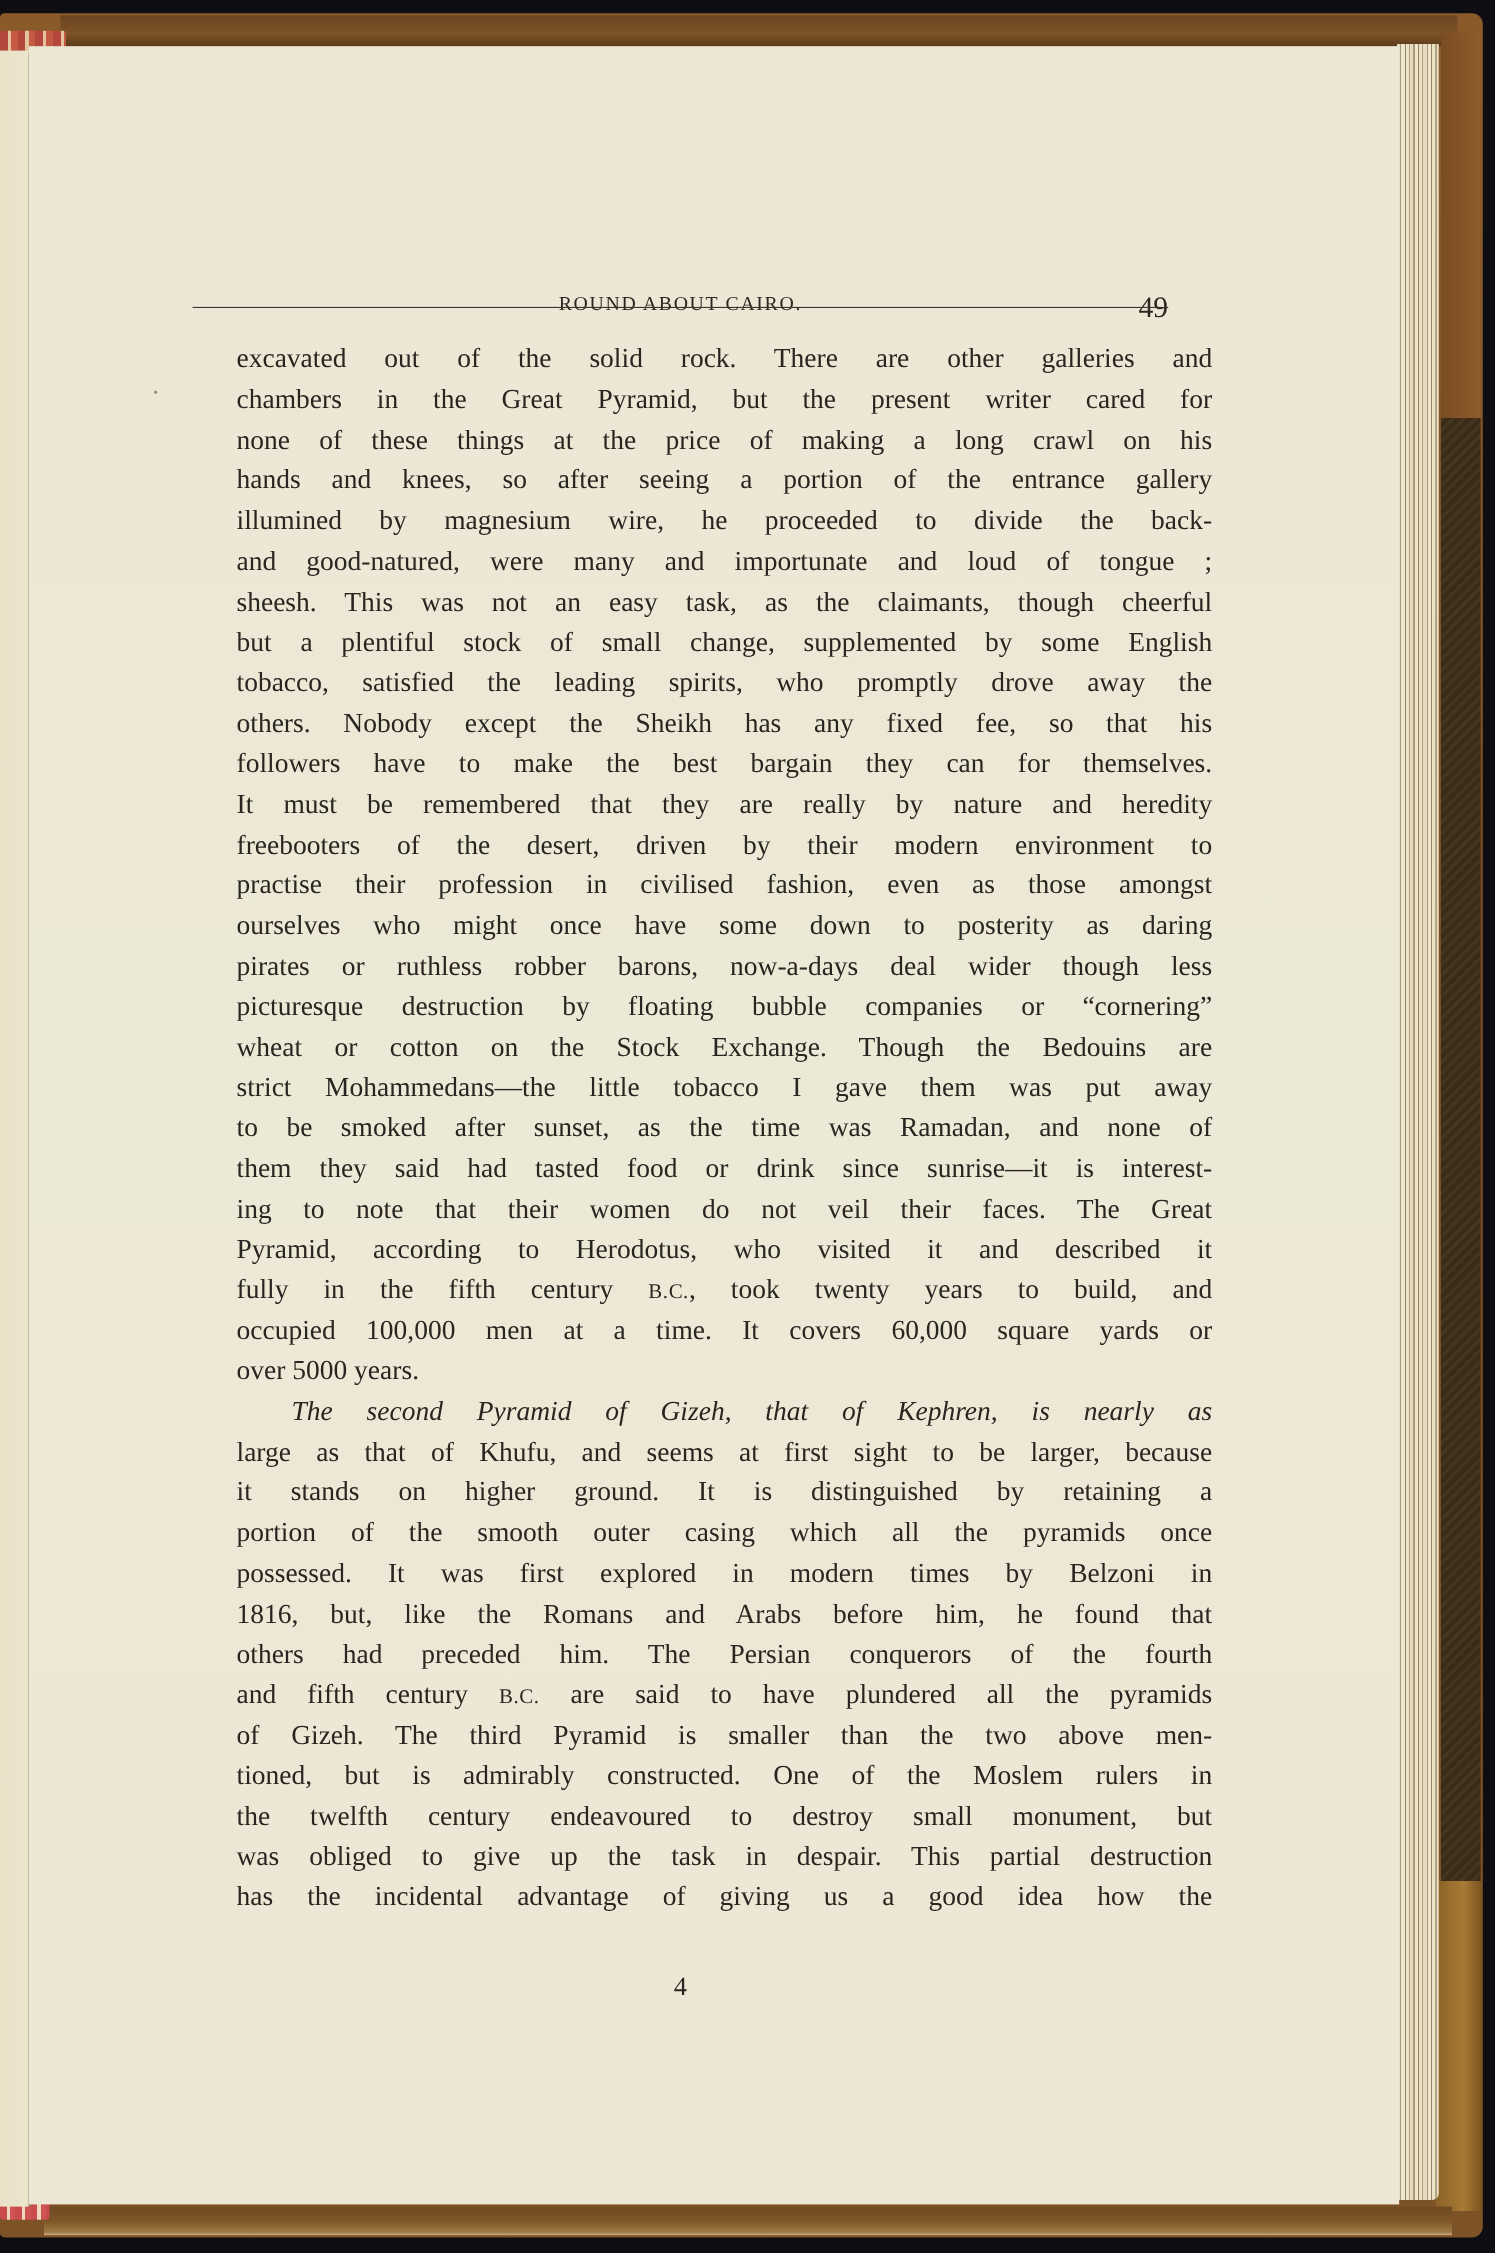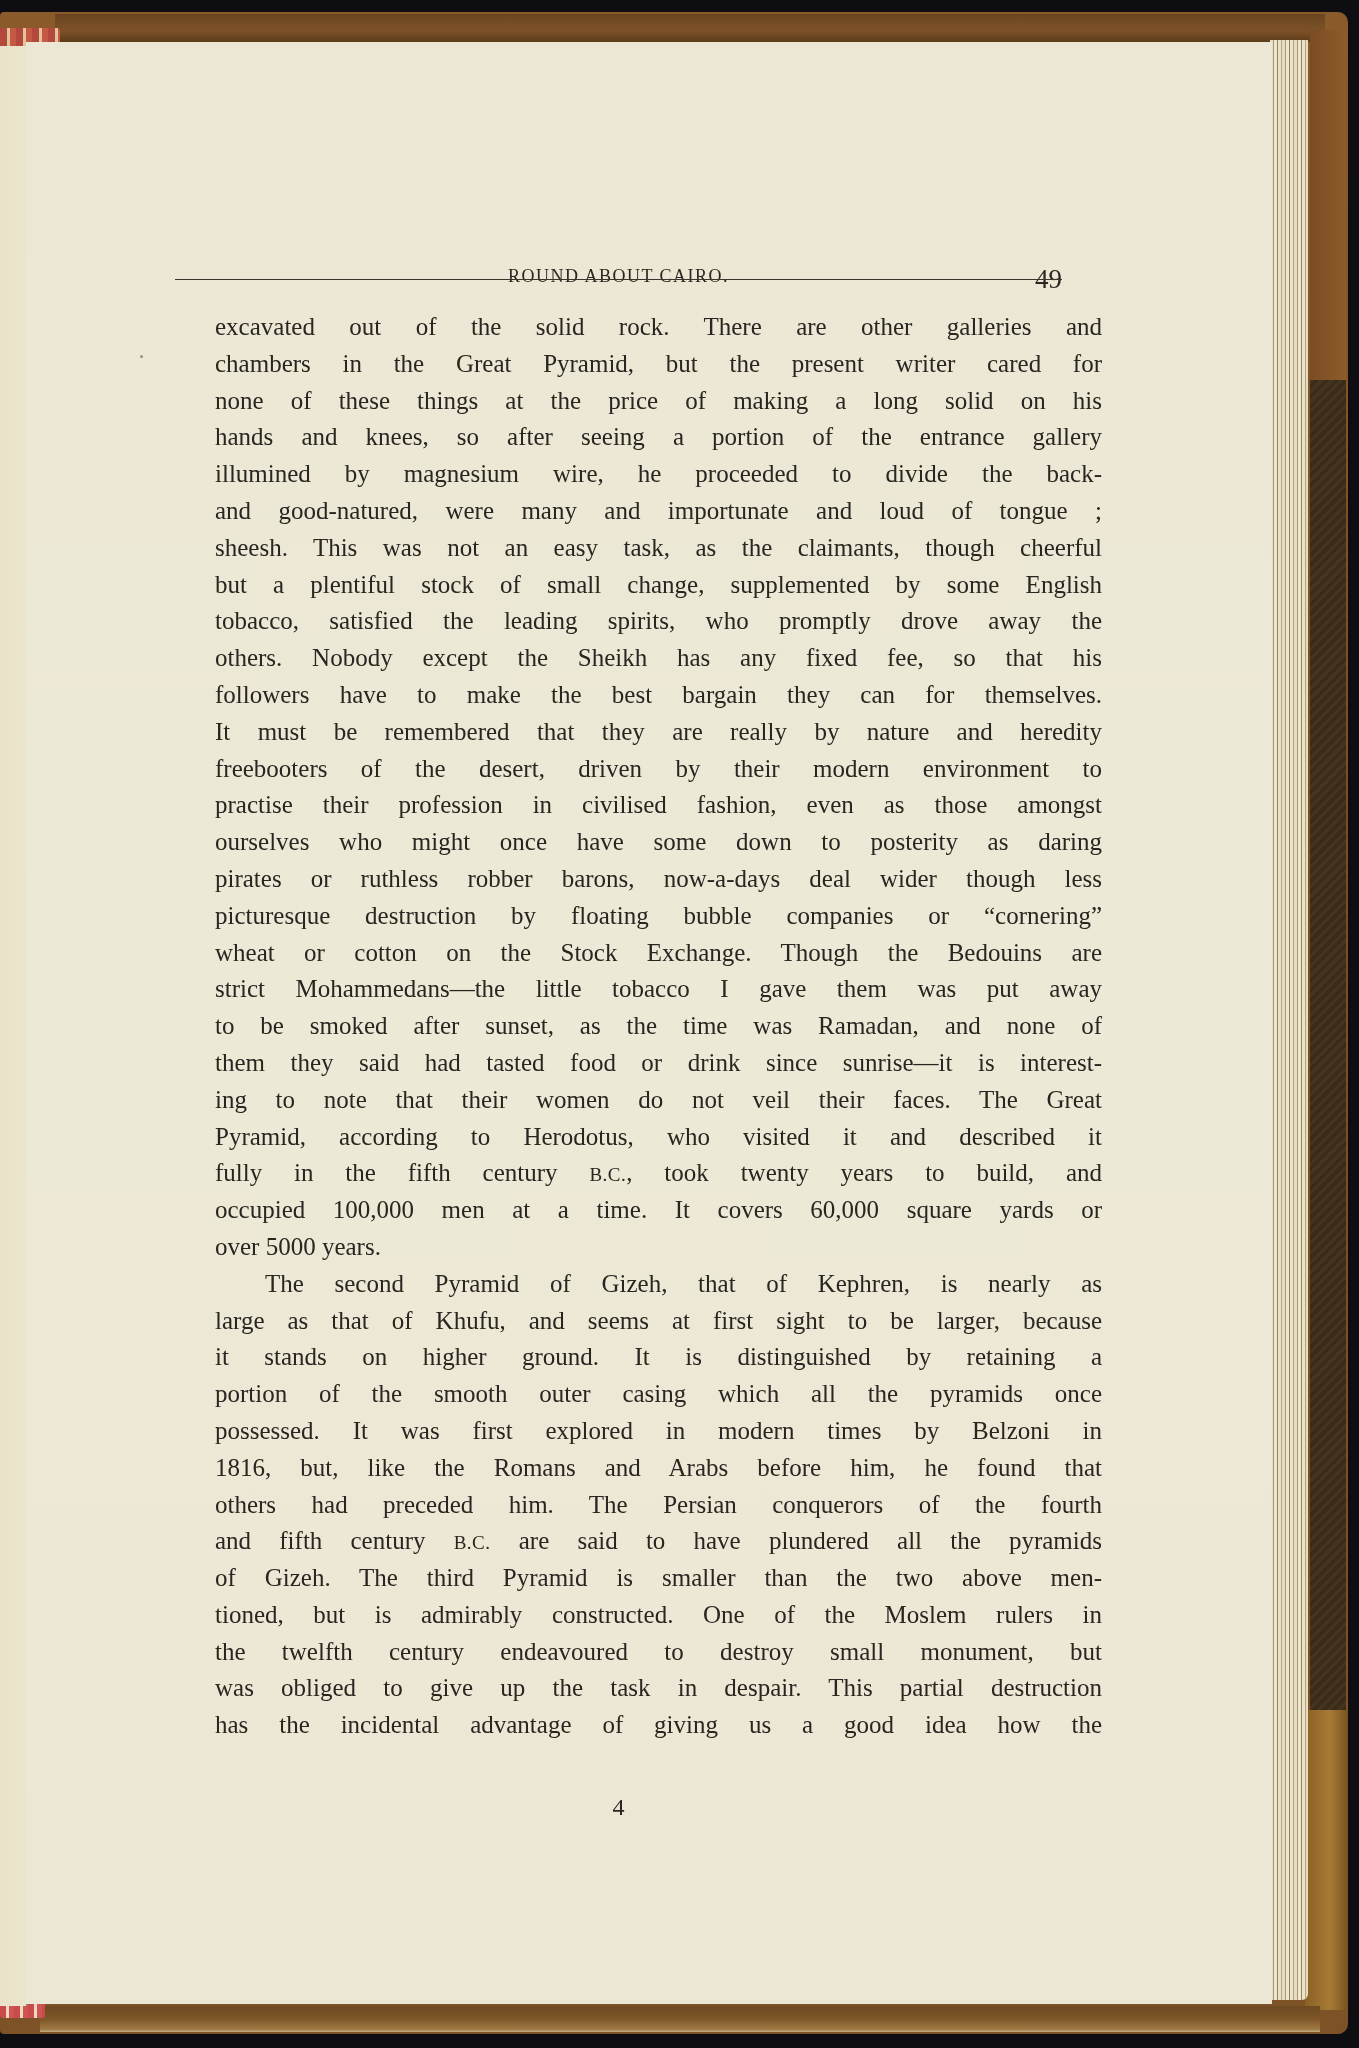--- a/index.html
+++ b/index.html
@@ -136,20 +136,21 @@
     color: #2a2520;
     white-space: nowrap;
     text-align: justify;
     text-align-last: justify;
   }
   .line.last {
     text-align-last: left;
   }
   .line.indent {
     padding-left: 50px;
+    font-style: italic;
   }
   .sc {
     font-size: 19px;
     letter-spacing: 0.5px;
   }
   .signature {
     position: absolute;
     left: 149px; top: 1752px;
     width: 887px;
     text-align: center;
@@ -180,21 +181,21 @@
 <div class="page">
   <div class="running-head">
     <div class="running-title">ROUND ABOUT CAIRO.</div>
     <div class="folio">49</div>
   </div>
   <div class="head-rule"></div>
 
   <div class="text-block" id="text-block">
       <span class="line">excavated out of the solid rock.  There are other galleries and</span>
       <span class="line">chambers in the Great Pyramid, but the present writer cared for</span>
-      <span class="line">none of these things at the price of making a long solid on his</span>
+      <span class="line">none of these things at the price of making a long crawl on his</span>
       <span class="line">hands and knees, so after seeing a portion of the entrance gallery</span>
       <span class="line">illumined by magnesium wire, he proceeded to divide the back-</span>
       <span class="line">and good-natured, were many and importunate and loud of tongue ;</span>
       <span class="line">sheesh.  This was not an easy task, as the claimants, though cheerful</span>
       <span class="line">but a plentiful stock of small change, supplemented by some English</span>
       <span class="line">tobacco, satisfied the leading spirits, who promptly drove away the</span>
       <span class="line">others.  Nobody except the Sheikh has any fixed fee, so that his</span>
       <span class="line">followers have to make the best bargain they can for themselves.</span>
       <span class="line">It must be remembered that they are really by nature and heredity</span>
       <span class="line">freebooters of the desert, driven by their modern environment to</span>

